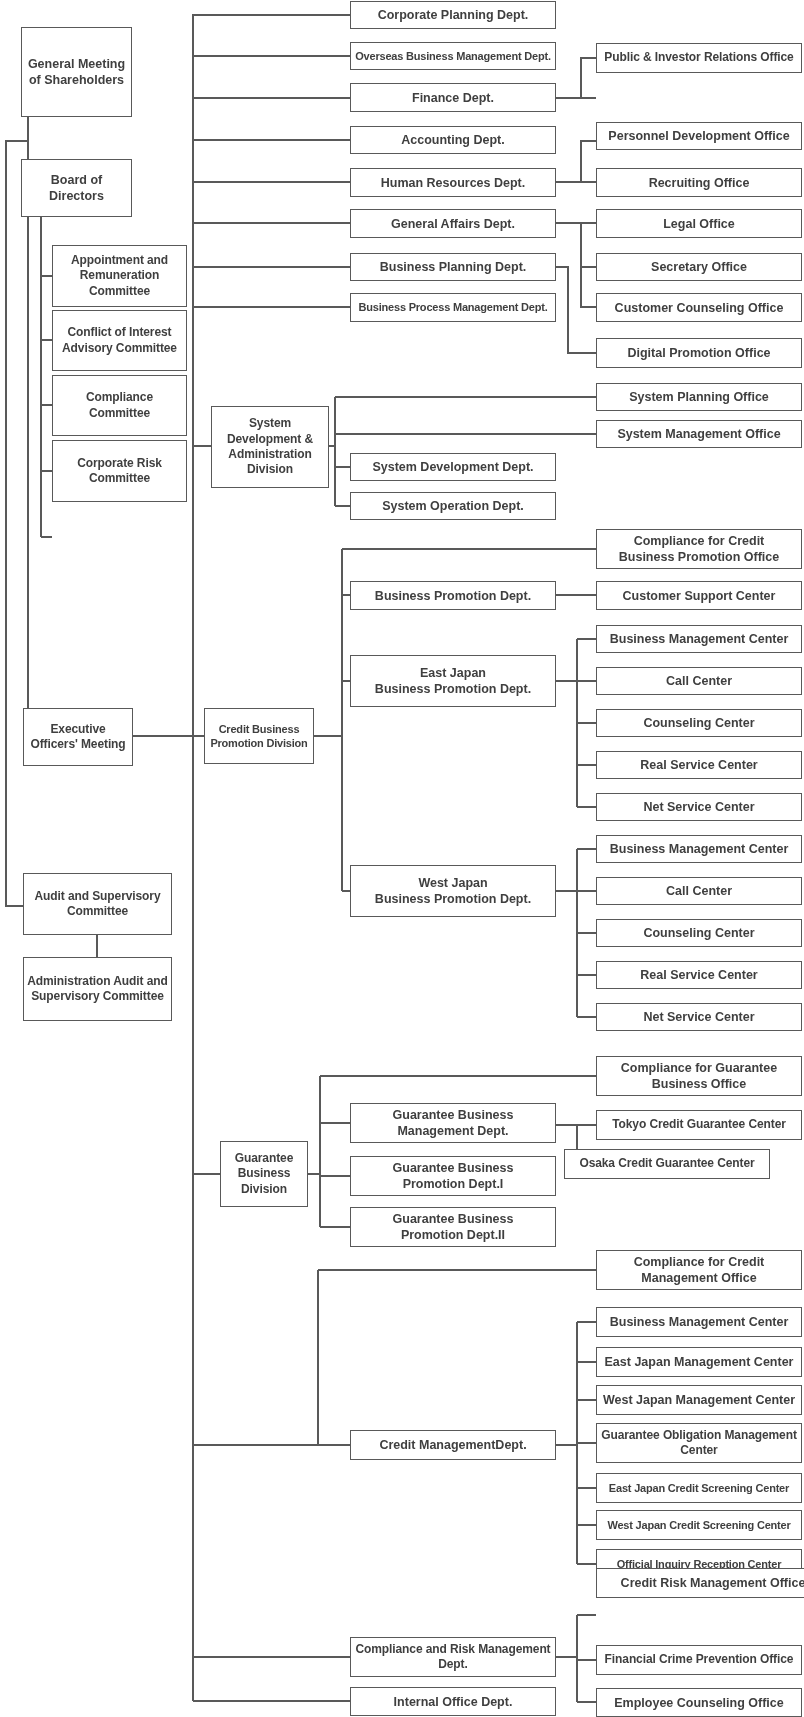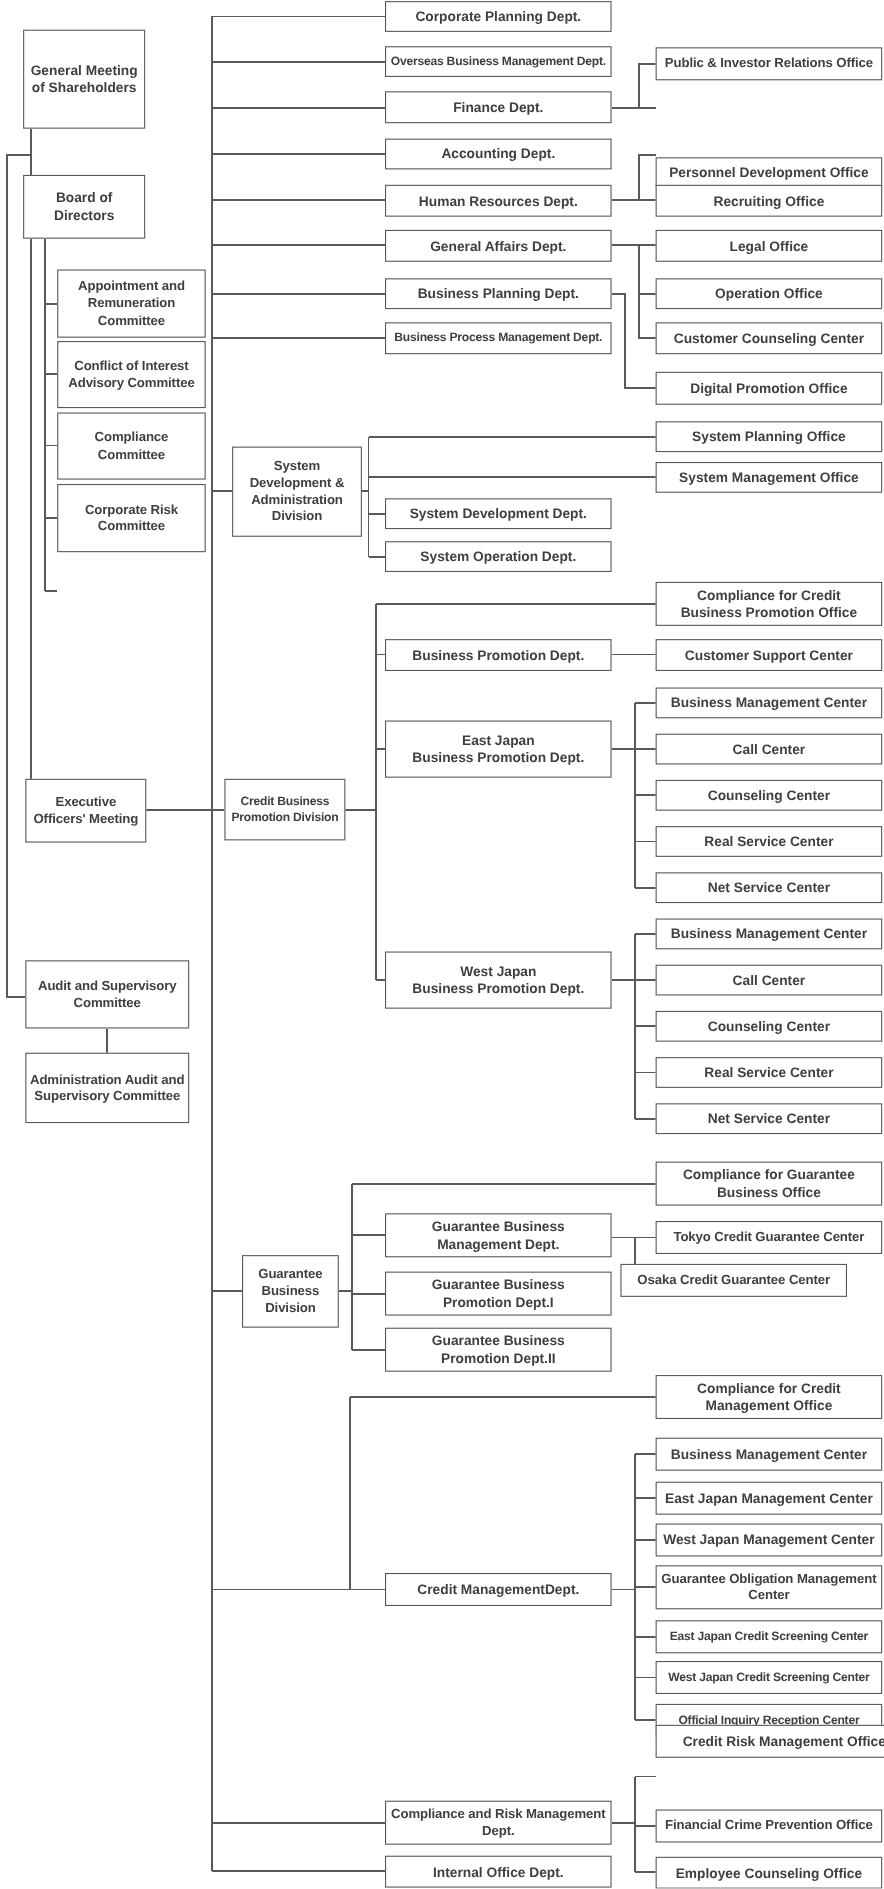--- a/index.html
+++ b/index.html
@@ -91,25 +91,25 @@
   <div class="bx" style="left:350px;top:1156px;width:206px;height:40px">Guarantee Business
 Promotion Dept.I</div>
   <div class="bx" style="left:350px;top:1207px;width:206px;height:40px">Guarantee Business
 Promotion Dept.II</div>
   <div class="bx" style="left:350px;top:1430px;width:206px;height:30px">Credit ManagementDept.</div>
   <div class="bx f115" style="left:350px;top:1637px;width:206px;height:40px">Compliance and Risk Management
 Dept.</div>
   <div class="bx" style="left:350px;top:1687px;width:206px;height:29px">Internal Office Dept.</div>
 
   <div class="bx f115" style="left:596px;top:43px;width:206px;height:30px">Public &amp; Investor Relations Office</div>
-  <div class="bx" style="left:596px;top:143px;width:206px;height:28px">Personnel Development Office</div>
+  <div class="bx" style="left:596px;top:122px;width:206px;height:28px">Personnel Development Office</div>
   <div class="bx" style="left:596px;top:168px;width:206px;height:29px">Recruiting Office</div>
   <div class="bx" style="left:596px;top:209px;width:206px;height:29px">Legal Office</div>
-  <div class="bx" style="left:596px;top:253px;width:206px;height:28px">Operation Office</div>
-  <div class="bx" style="left:596px;top:293px;width:206px;height:29px">Customer Counseling Center</div>
+  <div class="bx" style="left:596px;top:253px;width:206px;height:28px">Secretary Office</div>
+  <div class="bx" style="left:596px;top:293px;width:206px;height:29px">Customer Counseling Office</div>
   <div class="bx" style="left:596px;top:338px;width:206px;height:30px">Digital Promotion Office</div>
   <div class="bx" style="left:596px;top:383px;width:206px;height:28px">System Planning Office</div>
   <div class="bx" style="left:596px;top:420px;width:206px;height:28px">System Management Office</div>
   <div class="bx" style="left:596px;top:529px;width:206px;height:40px">Compliance for Credit
 Business Promotion Office</div>
   <div class="bx" style="left:596px;top:581px;width:206px;height:29px">Customer Support Center</div>
   <div class="bx" style="left:596px;top:625px;width:206px;height:28px">Business Management Center</div>
   <div class="bx" style="left:596px;top:667px;width:206px;height:28px">Call Center</div>
   <div class="bx" style="left:596px;top:709px;width:206px;height:28px">Counseling Center</div>
   <div class="bx" style="left:596px;top:751px;width:206px;height:28px">Real Service Center</div>

